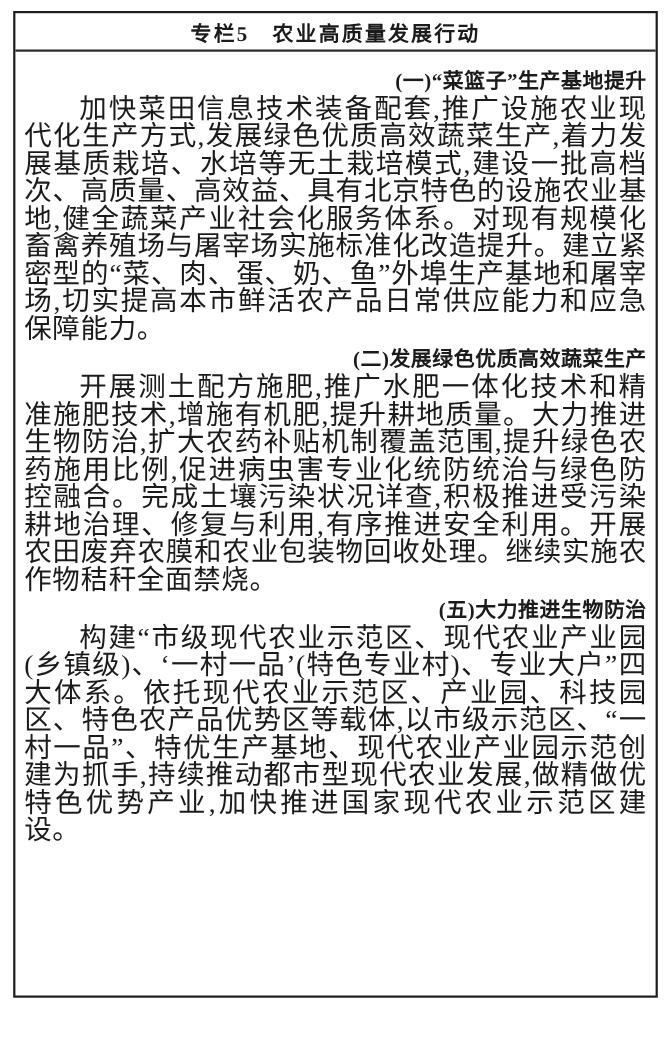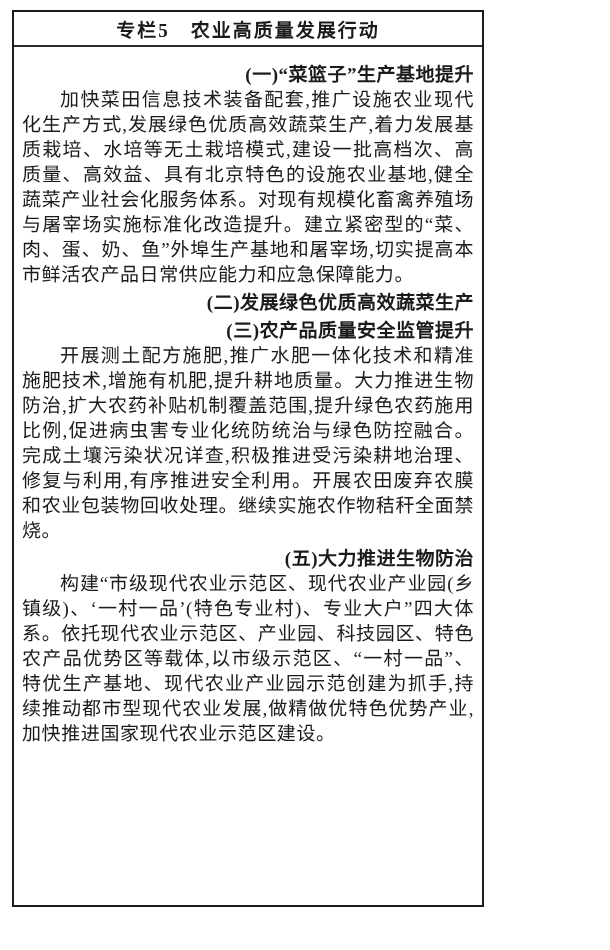--- a/index.html
+++ b/index.html
@@ -15,21 +15,21 @@
     position: relative;
     width: 610px;
     height: 950px;
     background: #ffffff;
     overflow: hidden;
   }
   .panel {
     position: absolute;
     left: 12px;
     top: 10px;
-    width: 472px;
+    width: 586px;
     height: 897px;
     border: 2px solid #1c1c1c;
     box-sizing: border-box;
     background: #ffffff;
   }
   .panel-header {
     height: 35px;
     border-bottom: 2px solid #2a2a2a;
     display: flex;
     align-items: center;
@@ -49,21 +49,21 @@
     margin: 3px 0 0 0;
     font-size: 19px;
     font-weight: 700;
     line-height: 25px;
     text-indent: 2em;
     letter-spacing: 0.5px;
     text-align: right;
   }
   .section-paragraph {
     margin: 0;
-    font-size: 19px;
+    font-size: 25px;
     line-height: 25px;
     text-align: justify;
     text-indent: 2em;
     letter-spacing: 0.6px;
   }
 </style>
 </head>
 <body>
 
 <div class="page">
@@ -76,21 +76,20 @@
       <div class="section">
         <h3 class="section-heading">(一)“菜篮子”生产基地提升</h3>
         <p class="section-paragraph">加快菜田信息技术装备配套,推广设施农业现代化生产方式,发展绿色优质高效蔬菜生产,着力发展基质栽培、水培等无土栽培模式,建设一批高档次、高质量、高效益、具有北京特色的设施农业基地,健全蔬菜产业社会化服务体系。对现有规模化畜禽养殖场与屠宰场实施标准化改造提升。建立紧密型的“菜、肉、蛋、奶、鱼”外埠生产基地和屠宰场,切实提高本市鲜活农产品日常供应能力和应急保障能力。</p>
       </div>
 
       <div class="section">
         <h3 class="section-heading">(二)发展绿色优质高效蔬菜生产</h3>
       </div>
 
       <div class="section">
-        <h3 class="section-heading">(三)农产品质量安全监管提升</h3>
       </div>
 
       <div class="section">
         <p class="section-paragraph">开展测土配方施肥,推广水肥一体化技术和精准施肥技术,增施有机肥,提升耕地质量。大力推进生物防治,扩大农药补贴机制覆盖范围,提升绿色农药施用比例,促进病虫害专业化统防统治与绿色防控融合。完成土壤污染状况详查,积极推进受污染耕地治理、修复与利用,有序推进安全利用。开展农田废弃农膜和农业包装物回收处理。继续实施农作物秸秆全面禁烧。</p>
       </div>
 
       <div class="section">
         <h3 class="section-heading">(五)大力推进生物防治</h3>
         <p class="section-paragraph">构建“市级现代农业示范区、现代农业产业园(乡镇级)、‘一村一品’(特色专业村)、专业大户”四大体系。依托现代农业示范区、产业园、科技园区、特色农产品优势区等载体,以市级示范区、“一村一品”、特优生产基地、现代农业产业园示范创建为抓手,持续推动都市型现代农业发展,做精做优特色优势产业,加快推进国家现代农业示范区建设。</p>
       </div>

